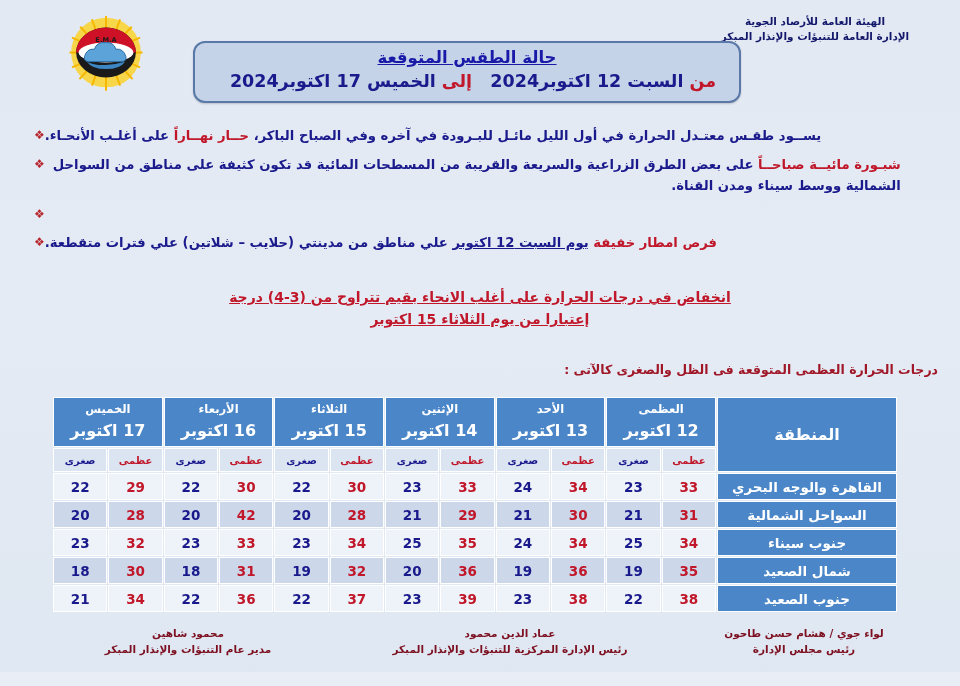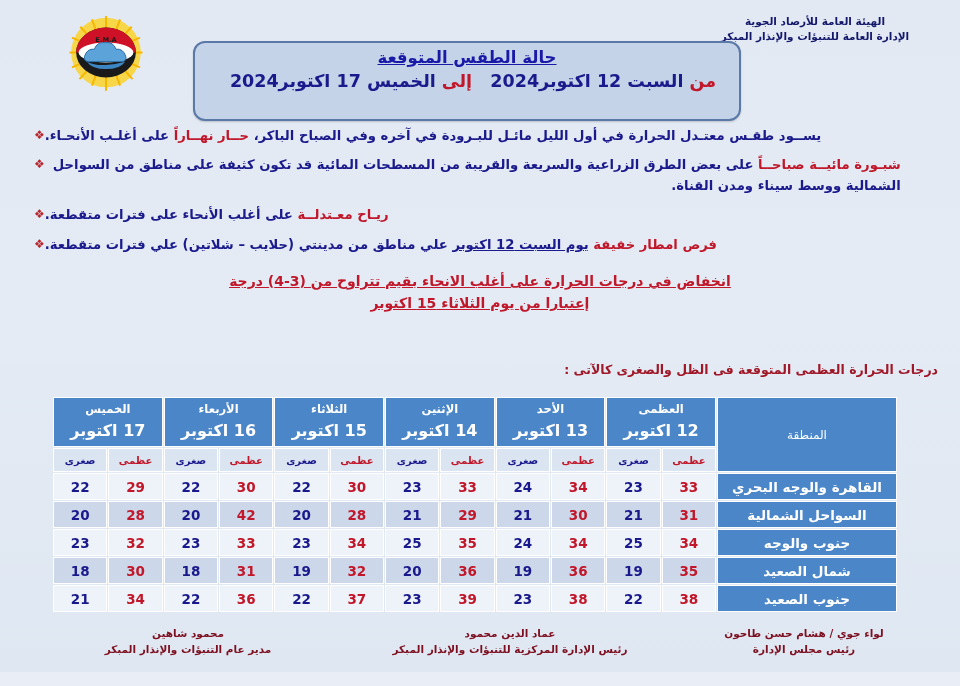--- a/index.html
+++ b/index.html
@@ -42,21 +42,21 @@
     right: 812px;
     width: 84px;
     height: 78px;
   }
 
   .title-box {
     position: absolute;
     top: 41px;
     right: 219px;
     width: 548px;
-    height: 80px;
+    height: 62px;
     border: 2px solid #5a78a8;
     border-radius: 12px;
     background: #c5d3e8;
     box-sizing: border-box;
     text-align: center;
     padding-top: 5px;
     box-shadow: 0 1px 2px rgba(0,0,0,0.18);
   }
   .title-main {
     font-size: 16.5px;
@@ -102,21 +102,21 @@
     line-height: 1.55;
     text-align: right;
     max-width: 856px;
   }
   .bullet-text .red { color: #c0182a; }
   .bullet-text .ul { text-decoration: underline; }
 
   
   .warning {
     position: absolute;
-    top: 270px;
+    top: 286px;
     right: 0;
     width: 960px;
     text-align: center;
   }
   .warning div {
     font-size: 14px;
     font-weight: bold;
     color: #c0182a;
     text-decoration: underline;
     line-height: 1.6;
@@ -146,22 +146,22 @@
   }
   .temp-table th, .temp-table td {
     padding: 0;
     text-align: center;
     vertical-align: middle;
   }
   th.region-head {
     width: 178px;
     background: #4a86c8;
     color: #ffffff;
-    font-size: 12px;
-    font-weight: normal;
+    font-size: 16px;
+    font-weight: bold;
     border: 1px solid #ffffff;
   }
   th.day-head {
     background: #4a86c8;
     color: #ffffff;
     font-size: 11.5px;
     font-weight: bold;
     border: 1px solid #ffffff;
     height: 48px;
     line-height: 1.5;
@@ -288,23 +288,20 @@
     </div>
 
     <div class="bullet-row">
       <span class="bullet-text">
         <span class="red">شبـورة مائيــة صباحــاً </span><span>على بعض الطرق الزراعية والسريعة والقريبة من المسطحات المائية قد تكون كثيفة على مناطق من السواحل الشمالية ووسط سيناء ومدن القناة.</span>
       </span>
       <span class="bullet-mark">❖</span>
     </div>
 
     <div class="bullet-row">
-      <span class="bullet-text">
-        <span class="red">ريـاح معـتدلــة </span><span>على أغلب الأنحاء على فترات متقطعة.</span>
-      </span>
       <span class="bullet-mark">❖</span>
     </div>
 
     <div class="bullet-row">
       <span class="bullet-text">
         <span class="red">فرص امطار خفيفة </span><span class="ul">يوم السبت 12 اكتوبر</span><span> علي مناطق من مدينتي (حلايب – شلاتين) علي فترات متقطعة.</span>
       </span>
       <span class="bullet-mark">❖</span>
     </div>
   </div>
@@ -385,21 +382,21 @@
         <td class="val max">29</td>
         <td class="val min">21</td>
         <td class="val max">28</td>
         <td class="val min">20</td>
         <td class="val max">42</td>
         <td class="val min">20</td>
         <td class="val max">28</td>
         <td class="val min">20</td>
       </tr>
       <tr class="row-even">
-        <td class="region-cell">جنوب والوجه</td>
+        <td class="region-cell">جنوب سيناء</td>
         <td class="val max">34</td>
         <td class="val min">25</td>
         <td class="val max">34</td>
         <td class="val min">24</td>
         <td class="val max">35</td>
         <td class="val min">25</td>
         <td class="val max">34</td>
         <td class="val min">23</td>
         <td class="val max">33</td>
         <td class="val min">23</td>

